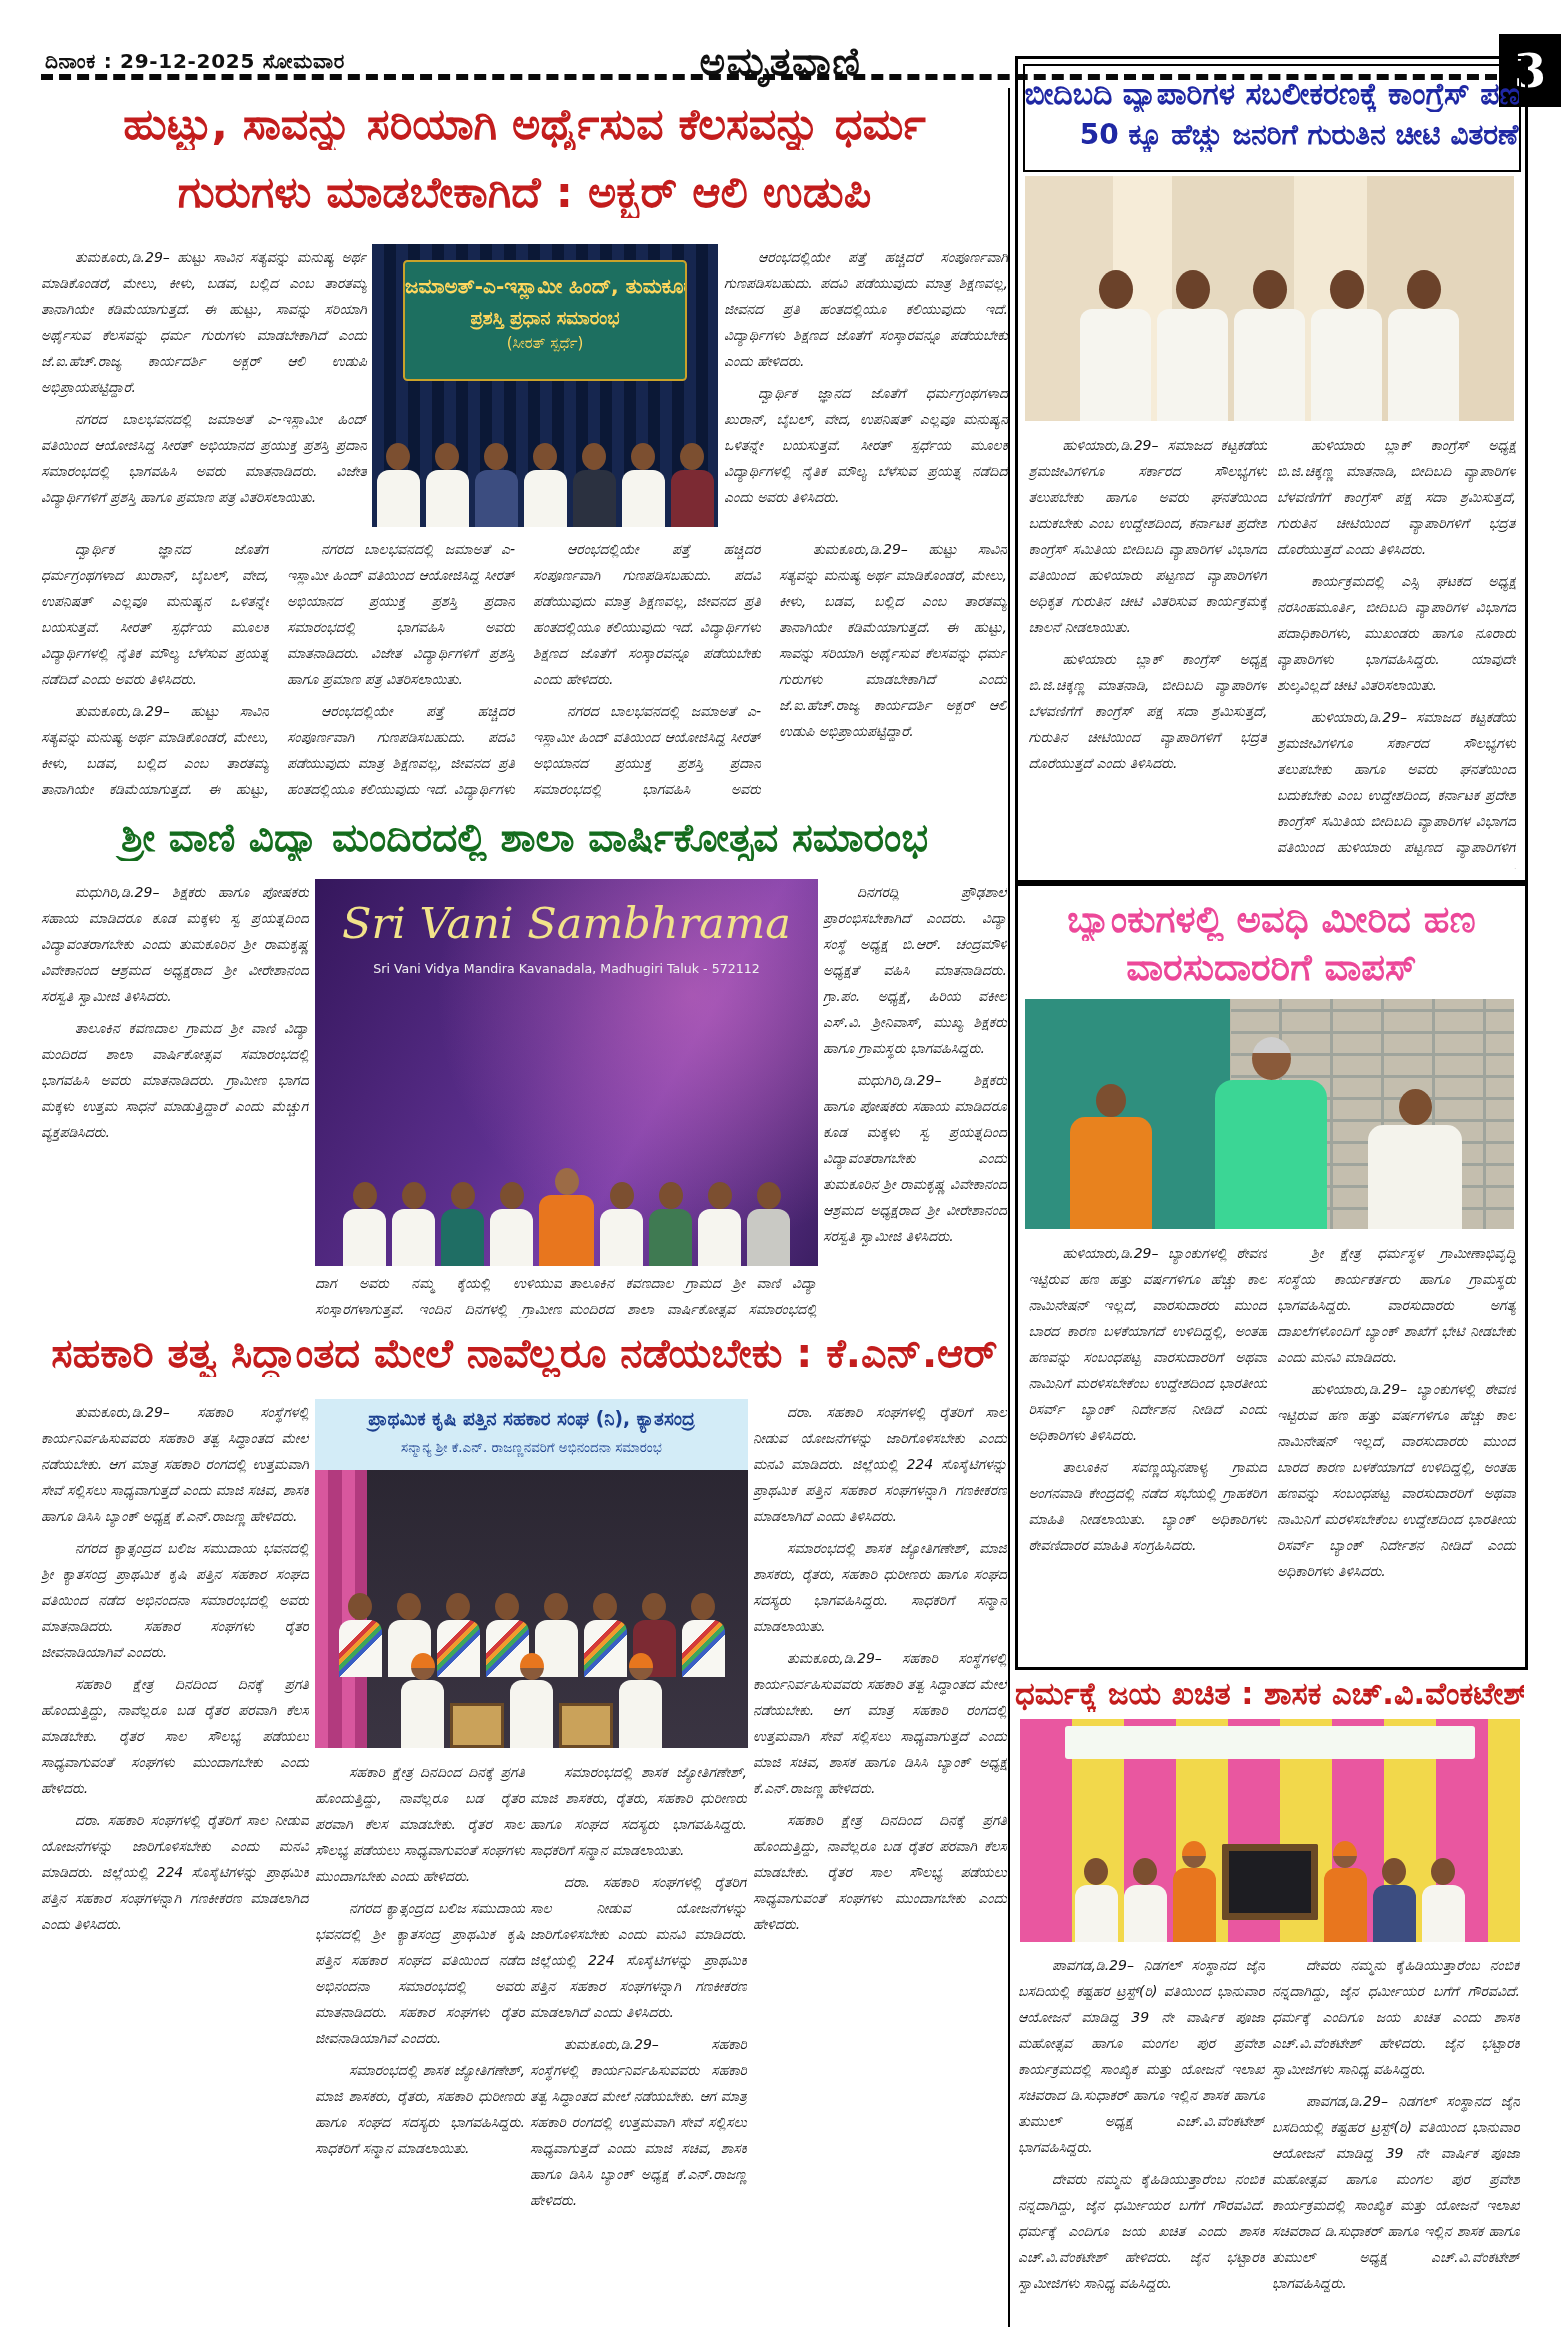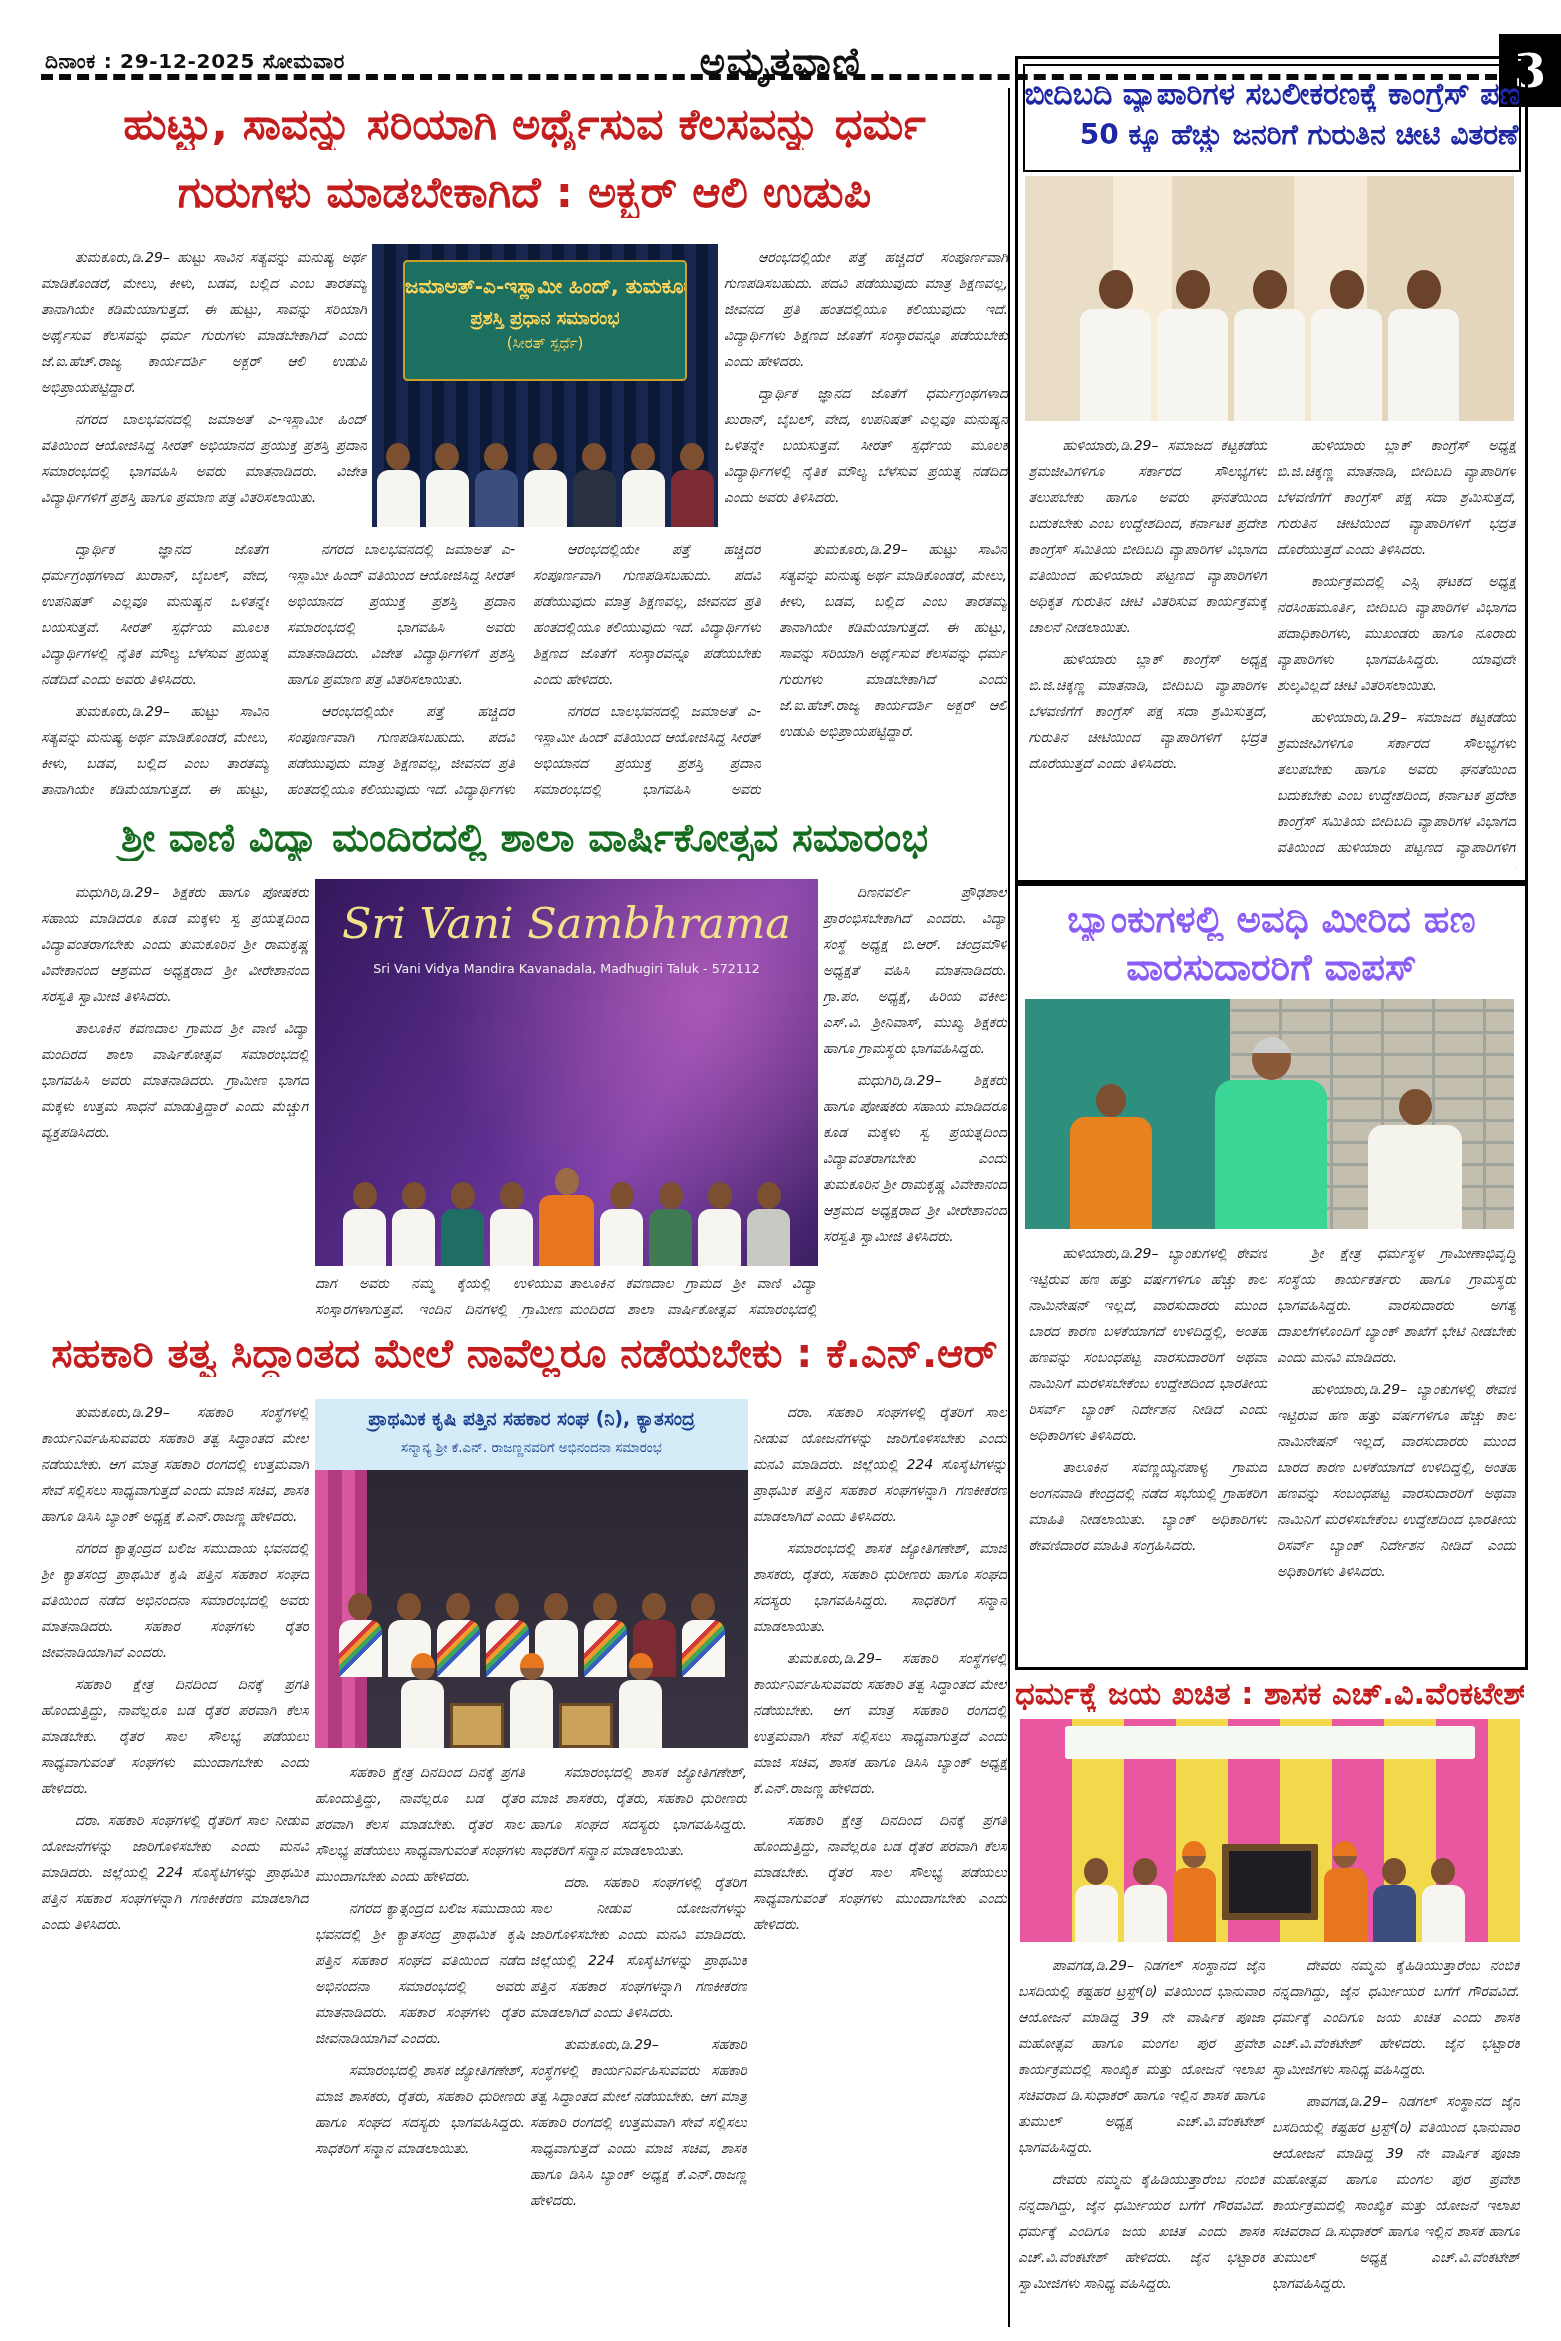--- a/index.html
+++ b/index.html
@@ -15,21 +15,21 @@
   .dashed-rule{left:41px;top:74px;width:1456px;border-top:6.7px dashed #0a0a0a;height:0;}
   .page-box{left:1499px;top:34px;width:62px;height:73px;background:#000;color:#fff;
     display:flex;align-items:center;justify-content:center;font-size:46px;font-weight:bold;
     font-family:"DejaVu Serif","Liberation Serif",serif;}
   .v-rule{left:1008px;top:88px;width:2.2px;height:2239px;background:#000;}
   
   .hl{text-align:center;font-weight:bold;overflow:hidden;white-space:nowrap;}
   .hl-red{color:#c31d1d;}
   .hl-green{color:#156c1e;}
   .hl-darkblue{color:#1f28a4;}
-  .hl-skyblue{color:#8b5cf6;}
+  .hl-skyblue{color:#ec4899;}
   
   .col{overflow:hidden;}
   .col p{margin:0 0 6px 0;font-size:14px;line-height:26px;text-align:justify;text-indent:34px;font-style:italic;}
   
   .photo{overflow:hidden;position:absolute;}
   .crowd{position:absolute;bottom:0;left:0;right:0;display:flex;justify-content:center;align-items:flex-end;gap:6px;}
   .p{display:flex;flex-direction:column;align-items:center;}
   .p .h{width:24px;height:27px;border-radius:50%;background:#7c4f30;}
   .p .b{width:43px;height:57px;border-radius:12px 12px 0 0;background:#f6f5ef;}
   .b.dark{background:#2b3140;} .b.blue{background:#3c4d80;} .b.maroon{background:#7c2a33;}
@@ -206,21 +206,21 @@
           <div class="b"></div>
         </div>
       <div class="p">
           <div class="h"></div>
           <div class="b grey"></div>
         </div>
     </div>
   </div>
 
   <div class="col abs" style="left:782px;top:76px;width:184px;height:439px;">
-    <p>ದಿಣನವರ್ಲಿ ಪ್ರೌಢಶಾಲೆ ಪ್ರಾರಂಭಿಸಬೇಕಾಗಿದೆ ಎಂದರು. ವಿದ್ಯಾ ಸಂಸ್ಥೆ ಅಧ್ಯಕ್ಷ ಬಿ.ಆರ್. ಚಂದ್ರಮೌಳಿ ಅಧ್ಯಕ್ಷತೆ ವಹಿಸಿ ಮಾತನಾಡಿದರು. ಗ್ರಾ.ಪಂ. ಅಧ್ಯಕ್ಷೆ, ಹಿರಿಯ ವಕೀಲ ಎಸ್.ವಿ. ಶ್ರೀನಿವಾಸ್, ಮುಖ್ಯ ಶಿಕ್ಷಕರು ಹಾಗೂ ಗ್ರಾಮಸ್ಥರು ಭಾಗವಹಿಸಿದ್ದರು.</p>
+    <p>ದಿನಗರದ್ಲಿ ಪ್ರೌಢಶಾಲೆ ಪ್ರಾರಂಭಿಸಬೇಕಾಗಿದೆ ಎಂದರು. ವಿದ್ಯಾ ಸಂಸ್ಥೆ ಅಧ್ಯಕ್ಷ ಬಿ.ಆರ್. ಚಂದ್ರಮೌಳಿ ಅಧ್ಯಕ್ಷತೆ ವಹಿಸಿ ಮಾತನಾಡಿದರು. ಗ್ರಾ.ಪಂ. ಅಧ್ಯಕ್ಷೆ, ಹಿರಿಯ ವಕೀಲ ಎಸ್.ವಿ. ಶ್ರೀನಿವಾಸ್, ಮುಖ್ಯ ಶಿಕ್ಷಕರು ಹಾಗೂ ಗ್ರಾಮಸ್ಥರು ಭಾಗವಹಿಸಿದ್ದರು.</p>
     <p>ಮಧುಗಿರಿ,ಡಿ.29– ಶಿಕ್ಷಕರು ಹಾಗೂ ಪೋಷಕರು ಸಹಾಯ ಮಾಡಿದರೂ ಕೂಡ ಮಕ್ಕಳು ಸ್ವ ಪ್ರಯತ್ನದಿಂದ ವಿದ್ಯಾವಂತರಾಗಬೇಕು ಎಂದು ತುಮಕೂರಿನ ಶ್ರೀ ರಾಮಕೃಷ್ಣ ವಿವೇಕಾನಂದ ಆಶ್ರಮದ ಅಧ್ಯಕ್ಷರಾದ ಶ್ರೀ ವೀರೇಶಾನಂದ ಸರಸ್ವತಿ ಸ್ವಾಮೀಜಿ ತಿಳಿಸಿದರು.</p>
   </div>
 
   <div class="col abs" style="left:274px;top:467px;width:247px;height:48px;">
     <p style="text-indent:0;">ದಾಗ ಅವರು ನಮ್ಮ ಕೈಯಲ್ಲಿ ಉಳಿಯುವ ಸಂಸ್ಕಾರಗಳಾಗುತ್ತವೆ. ಇಂದಿನ ದಿನಗಳಲ್ಲಿ ಗ್ರಾಮೀಣ ಭಾಗದ ಮಕ್ಕಳು ಹೆಚ್ಚಿನ ಸಾಧನೆ ಮಾಡುತ್ತಿದ್ದಾರೆ ಎಂದರು.</p>
   </div>
   <div class="col abs" style="left:528px;top:467px;width:248px;height:48px;">
     <p style="text-indent:0;">ತಾಲೂಕಿನ ಕವಣದಾಲ ಗ್ರಾಮದ ಶ್ರೀ ವಾಣಿ ವಿದ್ಯಾ ಮಂದಿರದ ಶಾಲಾ ವಾರ್ಷಿಕೋತ್ಸವ ಸಮಾರಂಭದಲ್ಲಿ ಭಾಗವಹಿಸಿ ಅವರು ಮಾತನಾಡಿದರು. ಗ್ರಾಮೀಣ ಭಾಗದ ಮಕ್ಕಳು ಉತ್ತಮ ಸಾಧನೆ ಮಾಡುತ್ತಿದ್ದಾರೆ ಎಂದು ಮೆಚ್ಚುಗೆ ವ್ಯಕ್ತಪಡಿಸಿದರು.</p>
   </div>
 </div>

